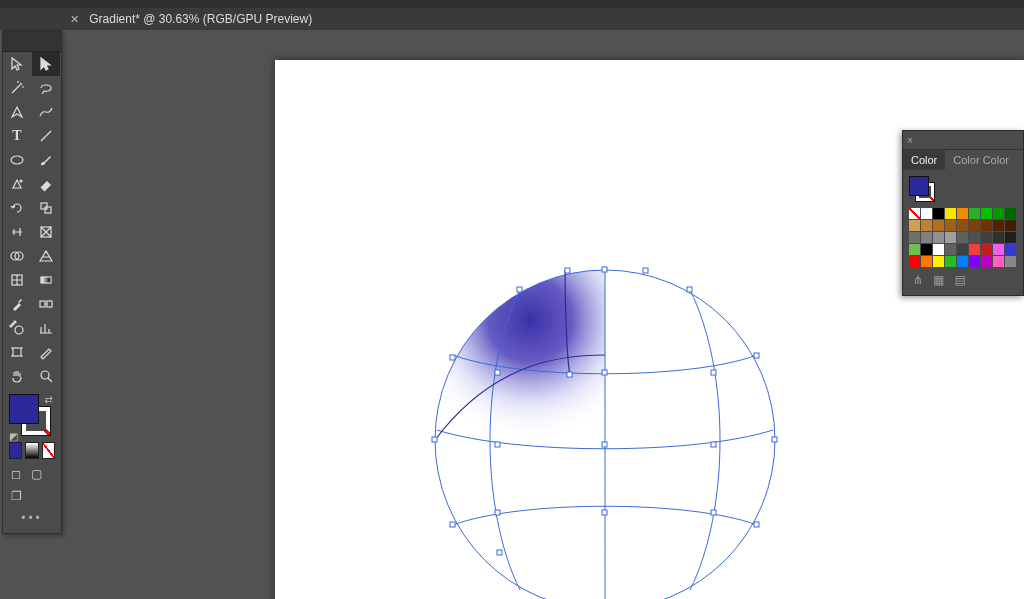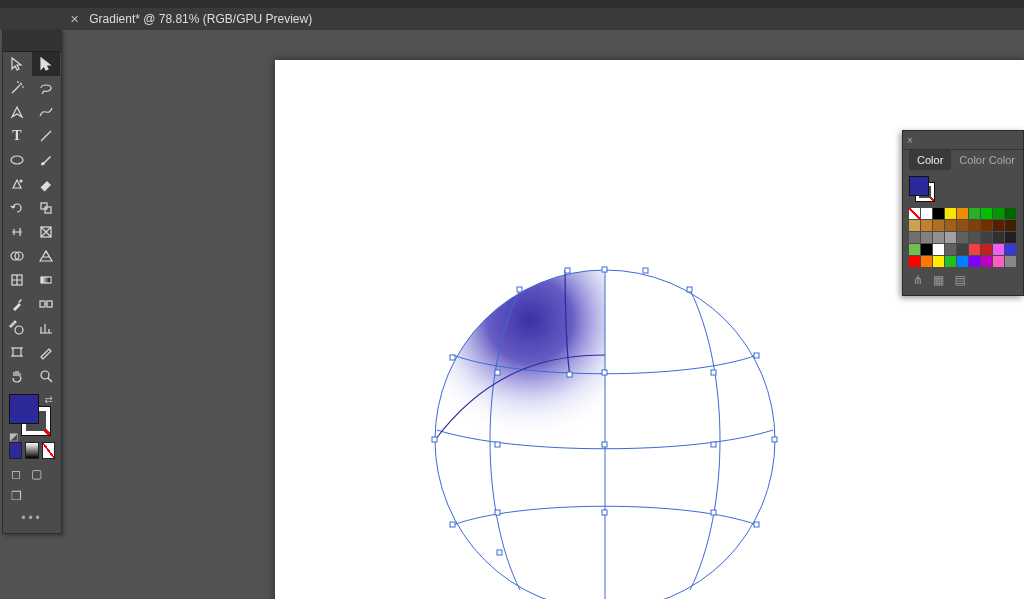--- a/index.html
+++ b/index.html
@@ -29,21 +29,21 @@
   .mode-none:after{content:"";position:absolute;left:0;top:0;right:0;bottom:0;background:linear-gradient(to top right,transparent 45%,red 45%,red 55%,transparent 55%);}
   .extra-row{display:flex;gap:10px;padding:4px 8px;color:#ccc;font-size:12px;}
   .dots{text-align:center;color:#aaa;padding:4px 0 8px 0;letter-spacing:3px;}
 
   .canvas-area{position:absolute;top:0;left:0;right:0;bottom:0;overflow:hidden;}
   .artboard{position:absolute;top:30px;left:275px;width:750px;height:620px;background:#fff;box-shadow:0 0 8px rgba(0,0,0,.5);}
 
   .color-panel{position:absolute;top:100px;right:0;width:120px;background:#4b4b4b;border:1px solid #2a2a2a;box-shadow:-2px 2px 6px rgba(0,0,0,.4);}
   .cp-header{height:18px;display:flex;align-items:center;border-bottom:1px solid #333;}
   .cp-close{width:14px;color:#aaa;font-size:10px;text-align:center;}
-  .cp-tabs{display:flex;font-size:11px;justify-content:flex-end;}
+  .cp-tabs{display:flex;font-size:11px;}
   .cp-tab{padding:4px 8px;color:#aaa;}
   .cp-tab.active{background:#3a3a3a;color:#eee;}
   .cp-body{padding:6px;}
   .cp-fillstroke{position:relative;width:26px;height:26px;margin-bottom:6px;}
   .cp-fill{position:absolute;top:0;left:0;width:18px;height:18px;background:#2c2a9a;border:1px solid #111;}
   .cp-stroke{position:absolute;top:6px;left:6px;width:18px;height:18px;background:#fff;border:1px solid #111;}
   .cp-stroke:after{content:"";position:absolute;inset:3px;background:#4b4b4b;}
   .cp-stroke:before{content:"";position:absolute;inset:0;background:linear-gradient(to top right,transparent 45%,red 45%,red 55%,transparent 55%);}
   .sw-grid{display:grid;grid-template-columns:repeat(9,11px);gap:1px;}
   .sw{width:11px;height:11px;border:0;}
@@ -52,21 +52,21 @@
   .panel-icons{display:flex;gap:10px;padding:6px 4px 2px 4px;color:#999;font-size:12px;justify-content:flex-start;}
 
   .anchor{fill:#fff;stroke:#3a6ad4;stroke-width:1;}
 </style>
 </head>
 <body>
 
 <div class="top-menu"></div>
 <div class="tab-bar">
   <span class="close-x">✕</span>
-  <span class="tab-title">Gradient* @ 78.81% (RGB/GPU Preview)</span>
+  <span class="tab-title">Gradient* @ 30.63% (RGB/GPU Preview)</span>
 </div>
 
 <div class="workspace">
 
   <div class="canvas-area">
     <div class="artboard">
       <svg width="750" height="620">
         <defs>
           <radialGradient id="meshgrad" cx="45%" cy="40%" r="40%">
             <stop offset="0%" stop-color="#3b2fa8"></stop>

